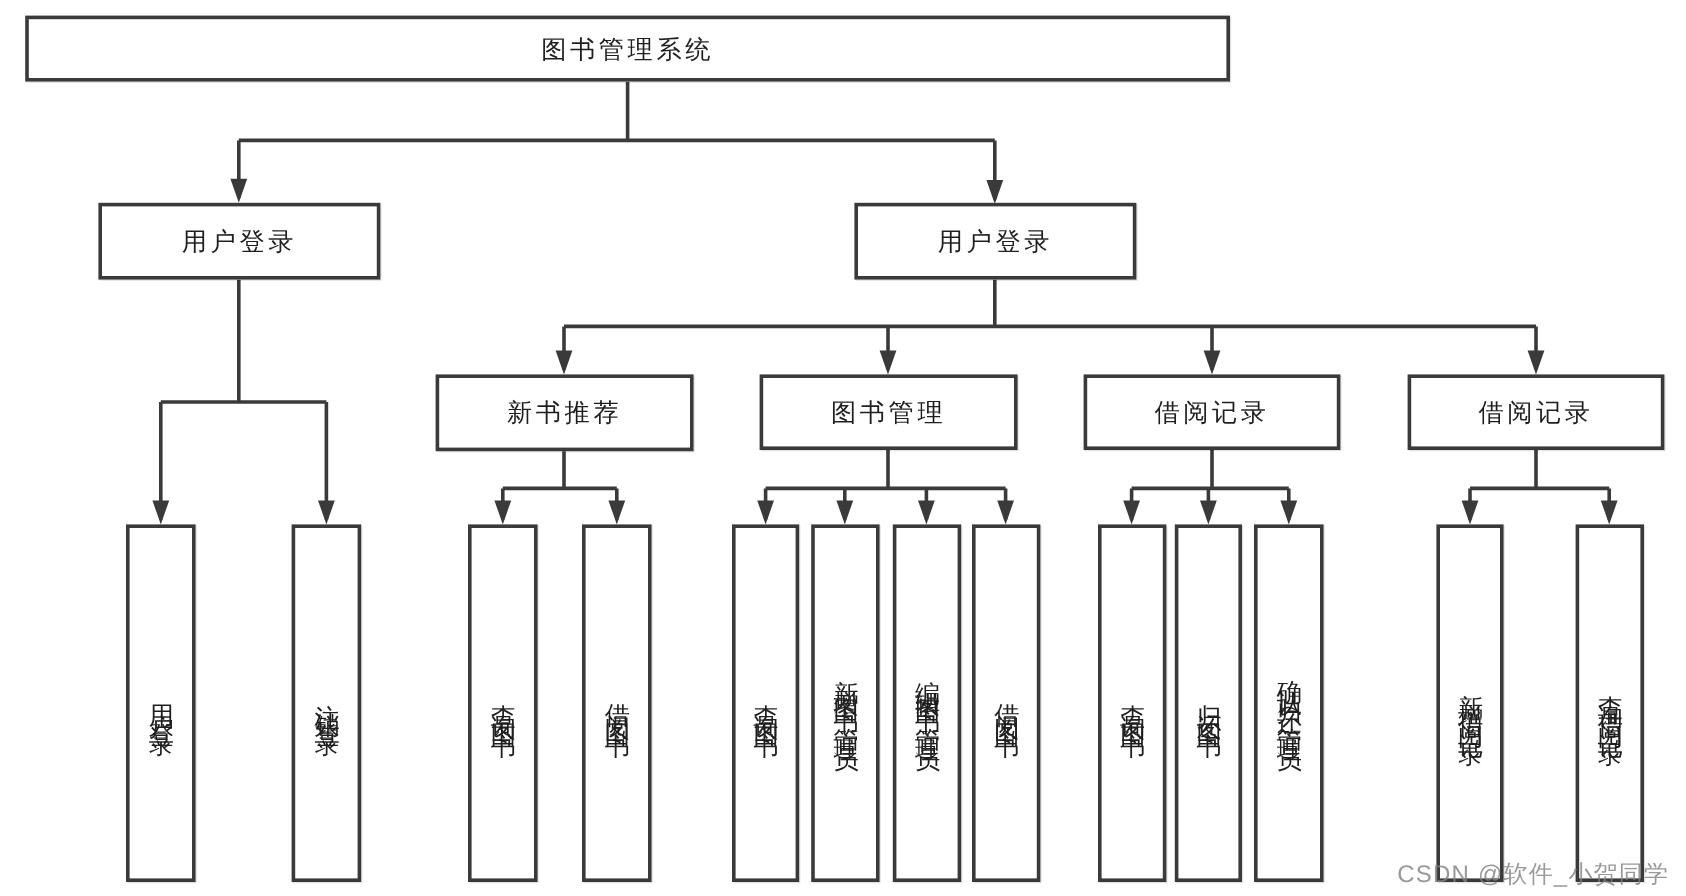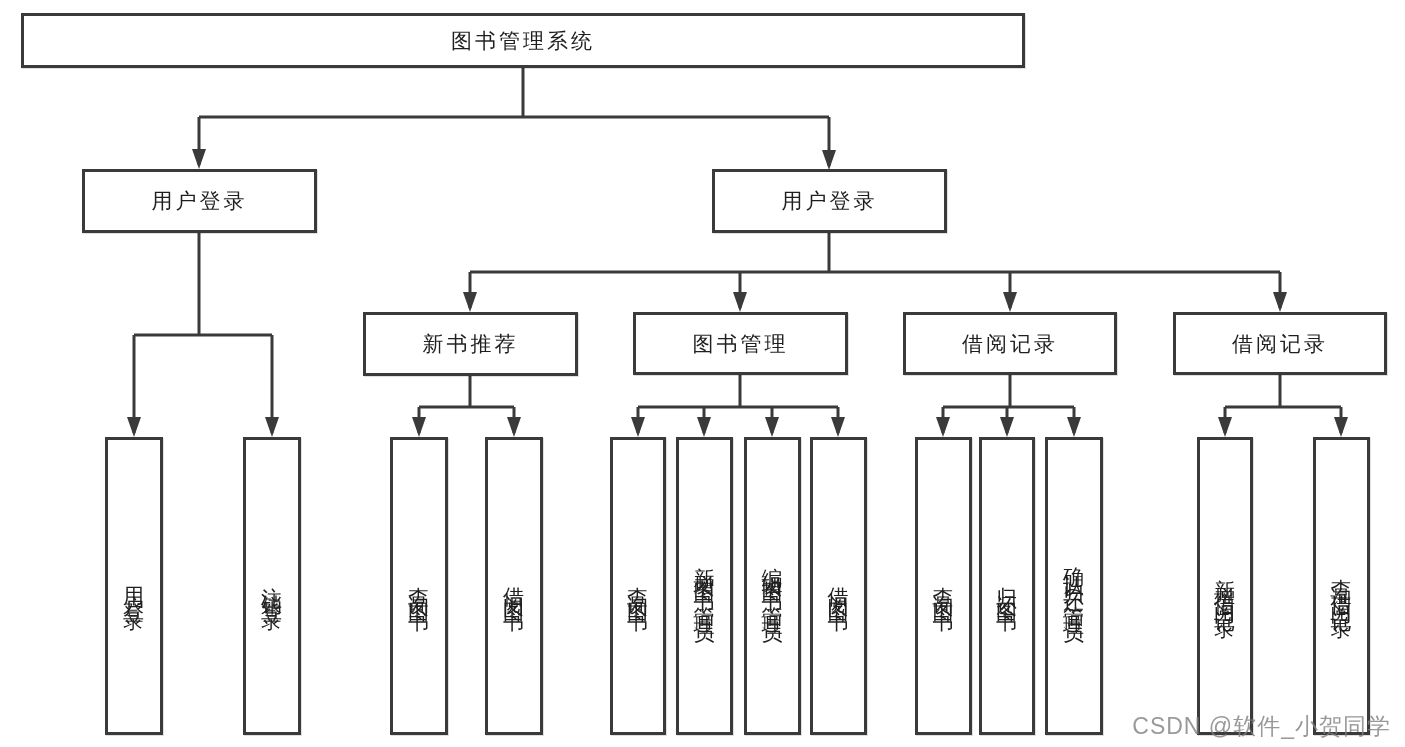--- a/index.html
+++ b/index.html
@@ -47,21 +47,21 @@
     writing-mode: vertical-rl;
     text-orientation: mixed;
     letter-spacing: 8px;
     line-height: 1;
     white-space: nowrap;
   }
   .watermark {
     position: absolute;
     right: 14px;
     bottom: 5px;
-    font-size: 23px;
+    font-size: 20px;
     color: rgba(130, 130, 130, 0.82);
     letter-spacing: 1px;
     white-space: nowrap;
     z-index: 5;
   }
 </style>
 </head>
 <body>
 
 <div class="canvas">

